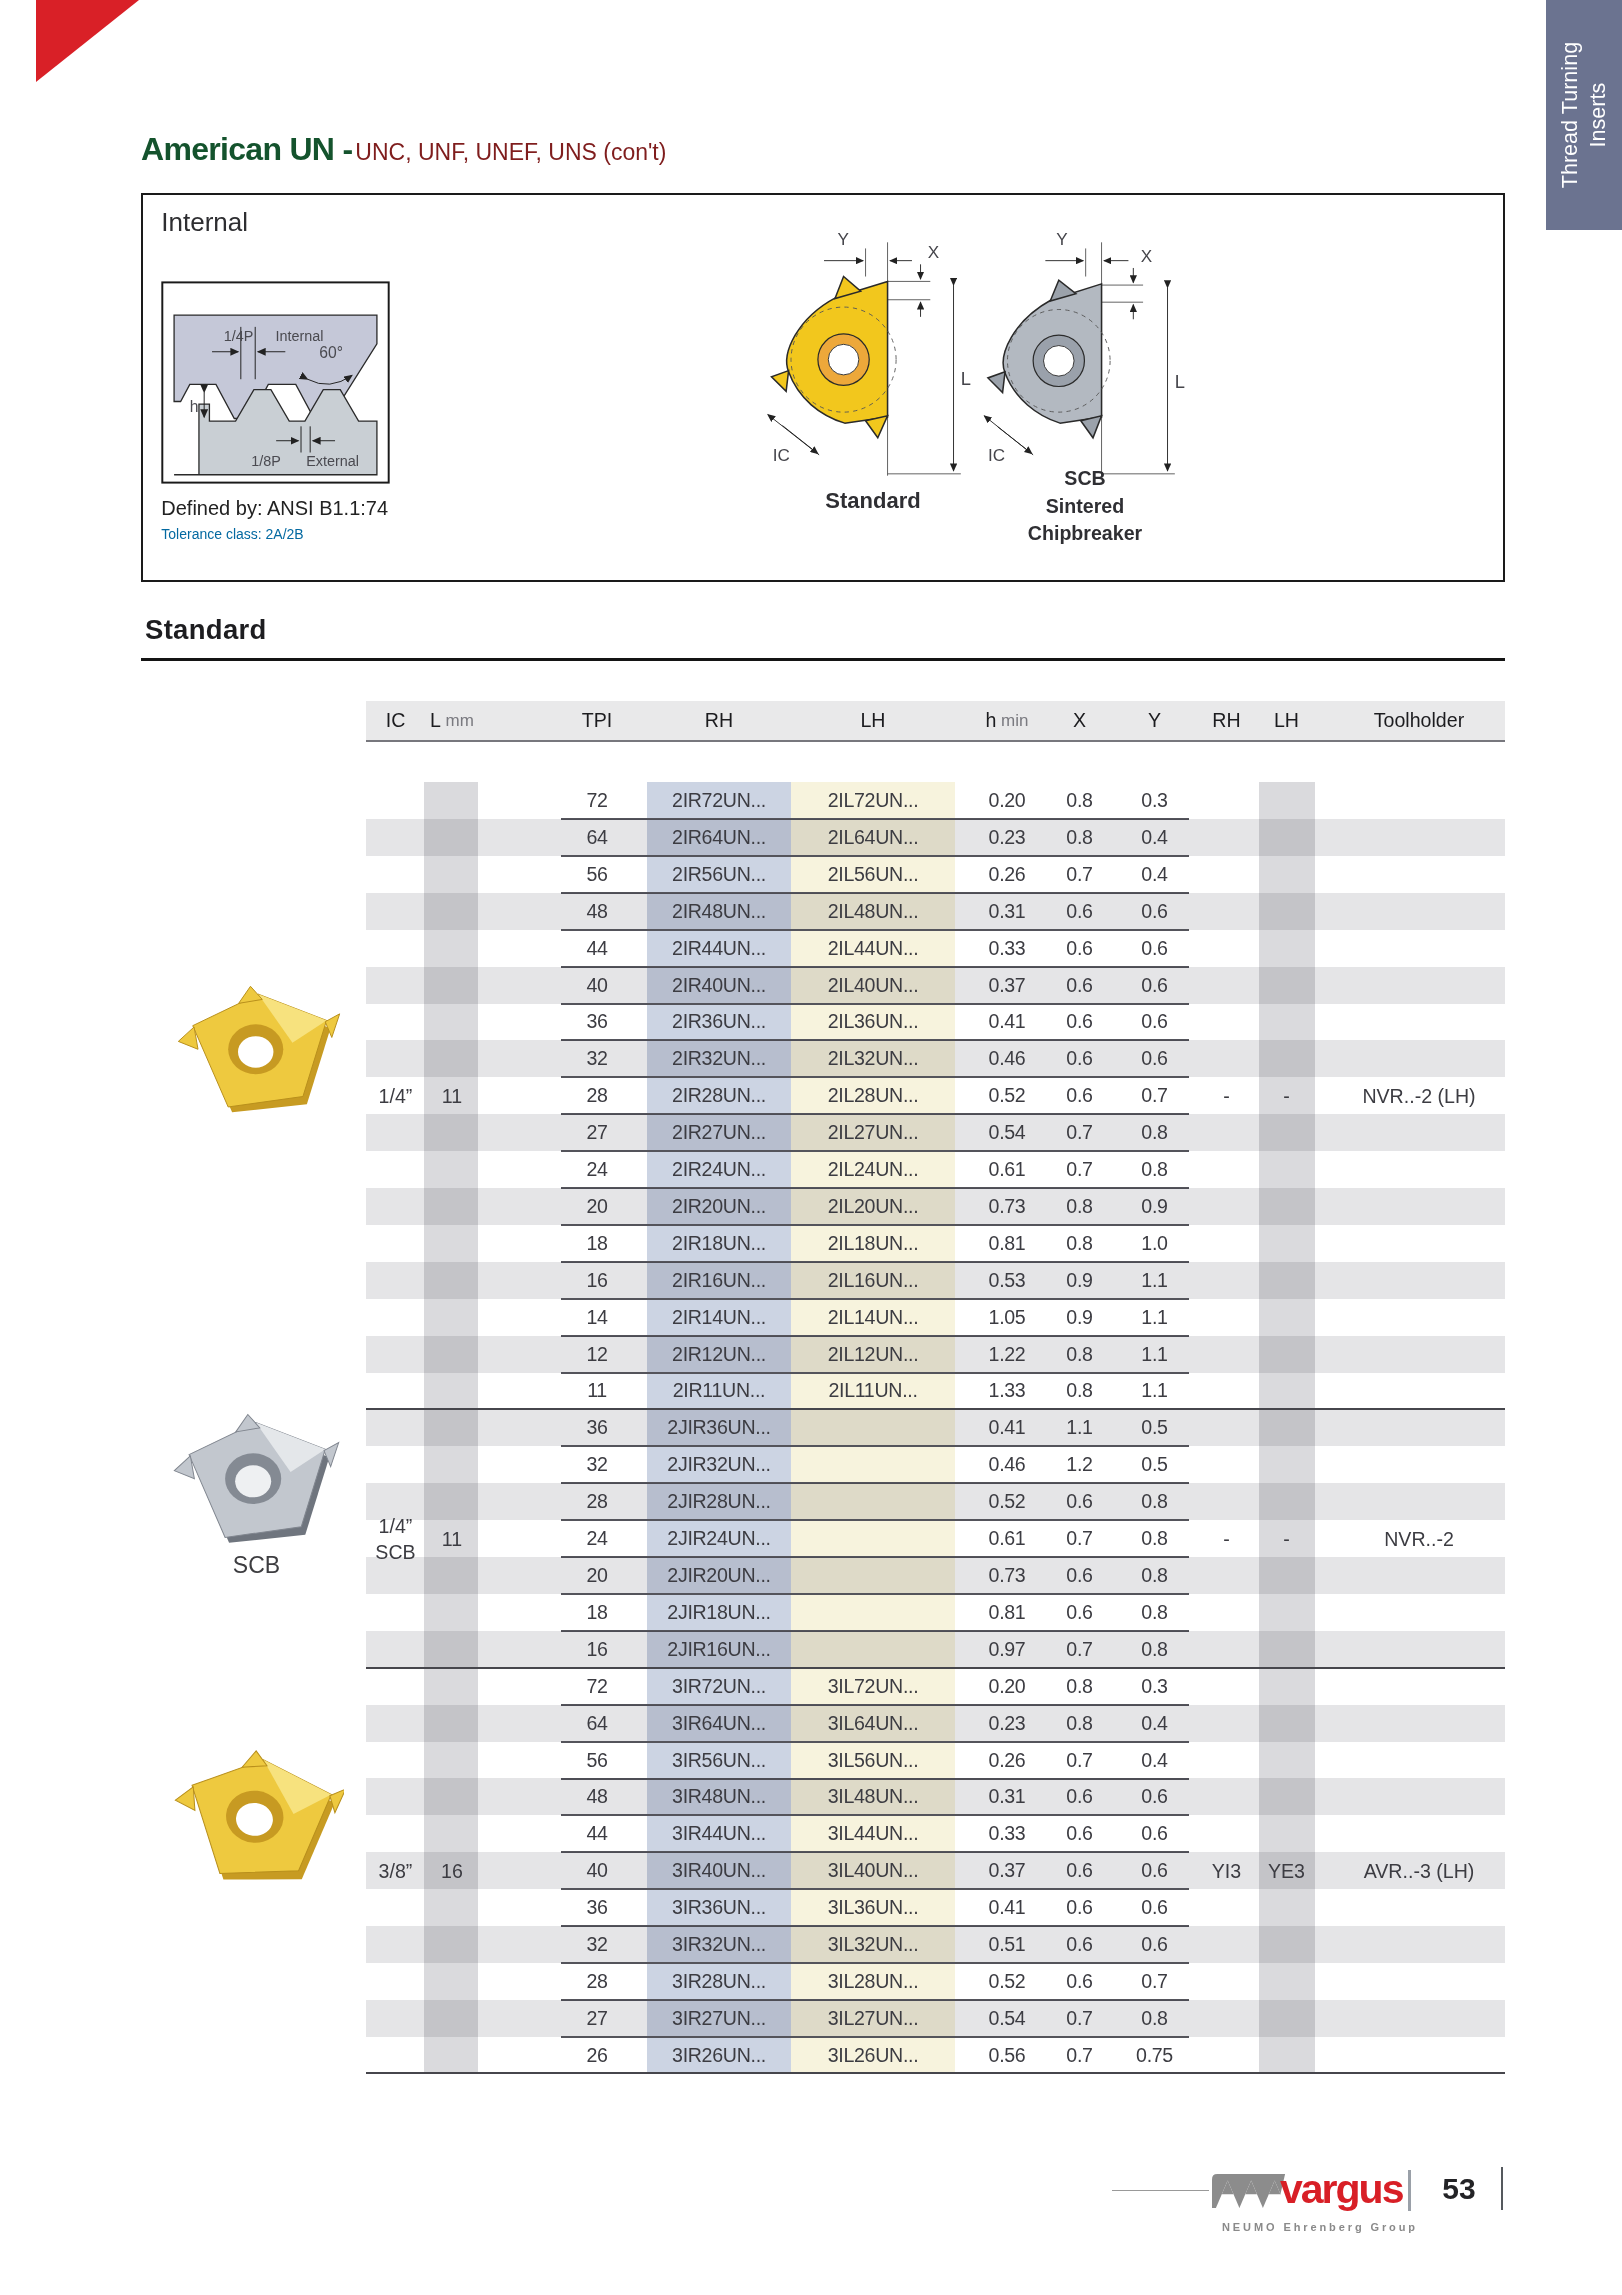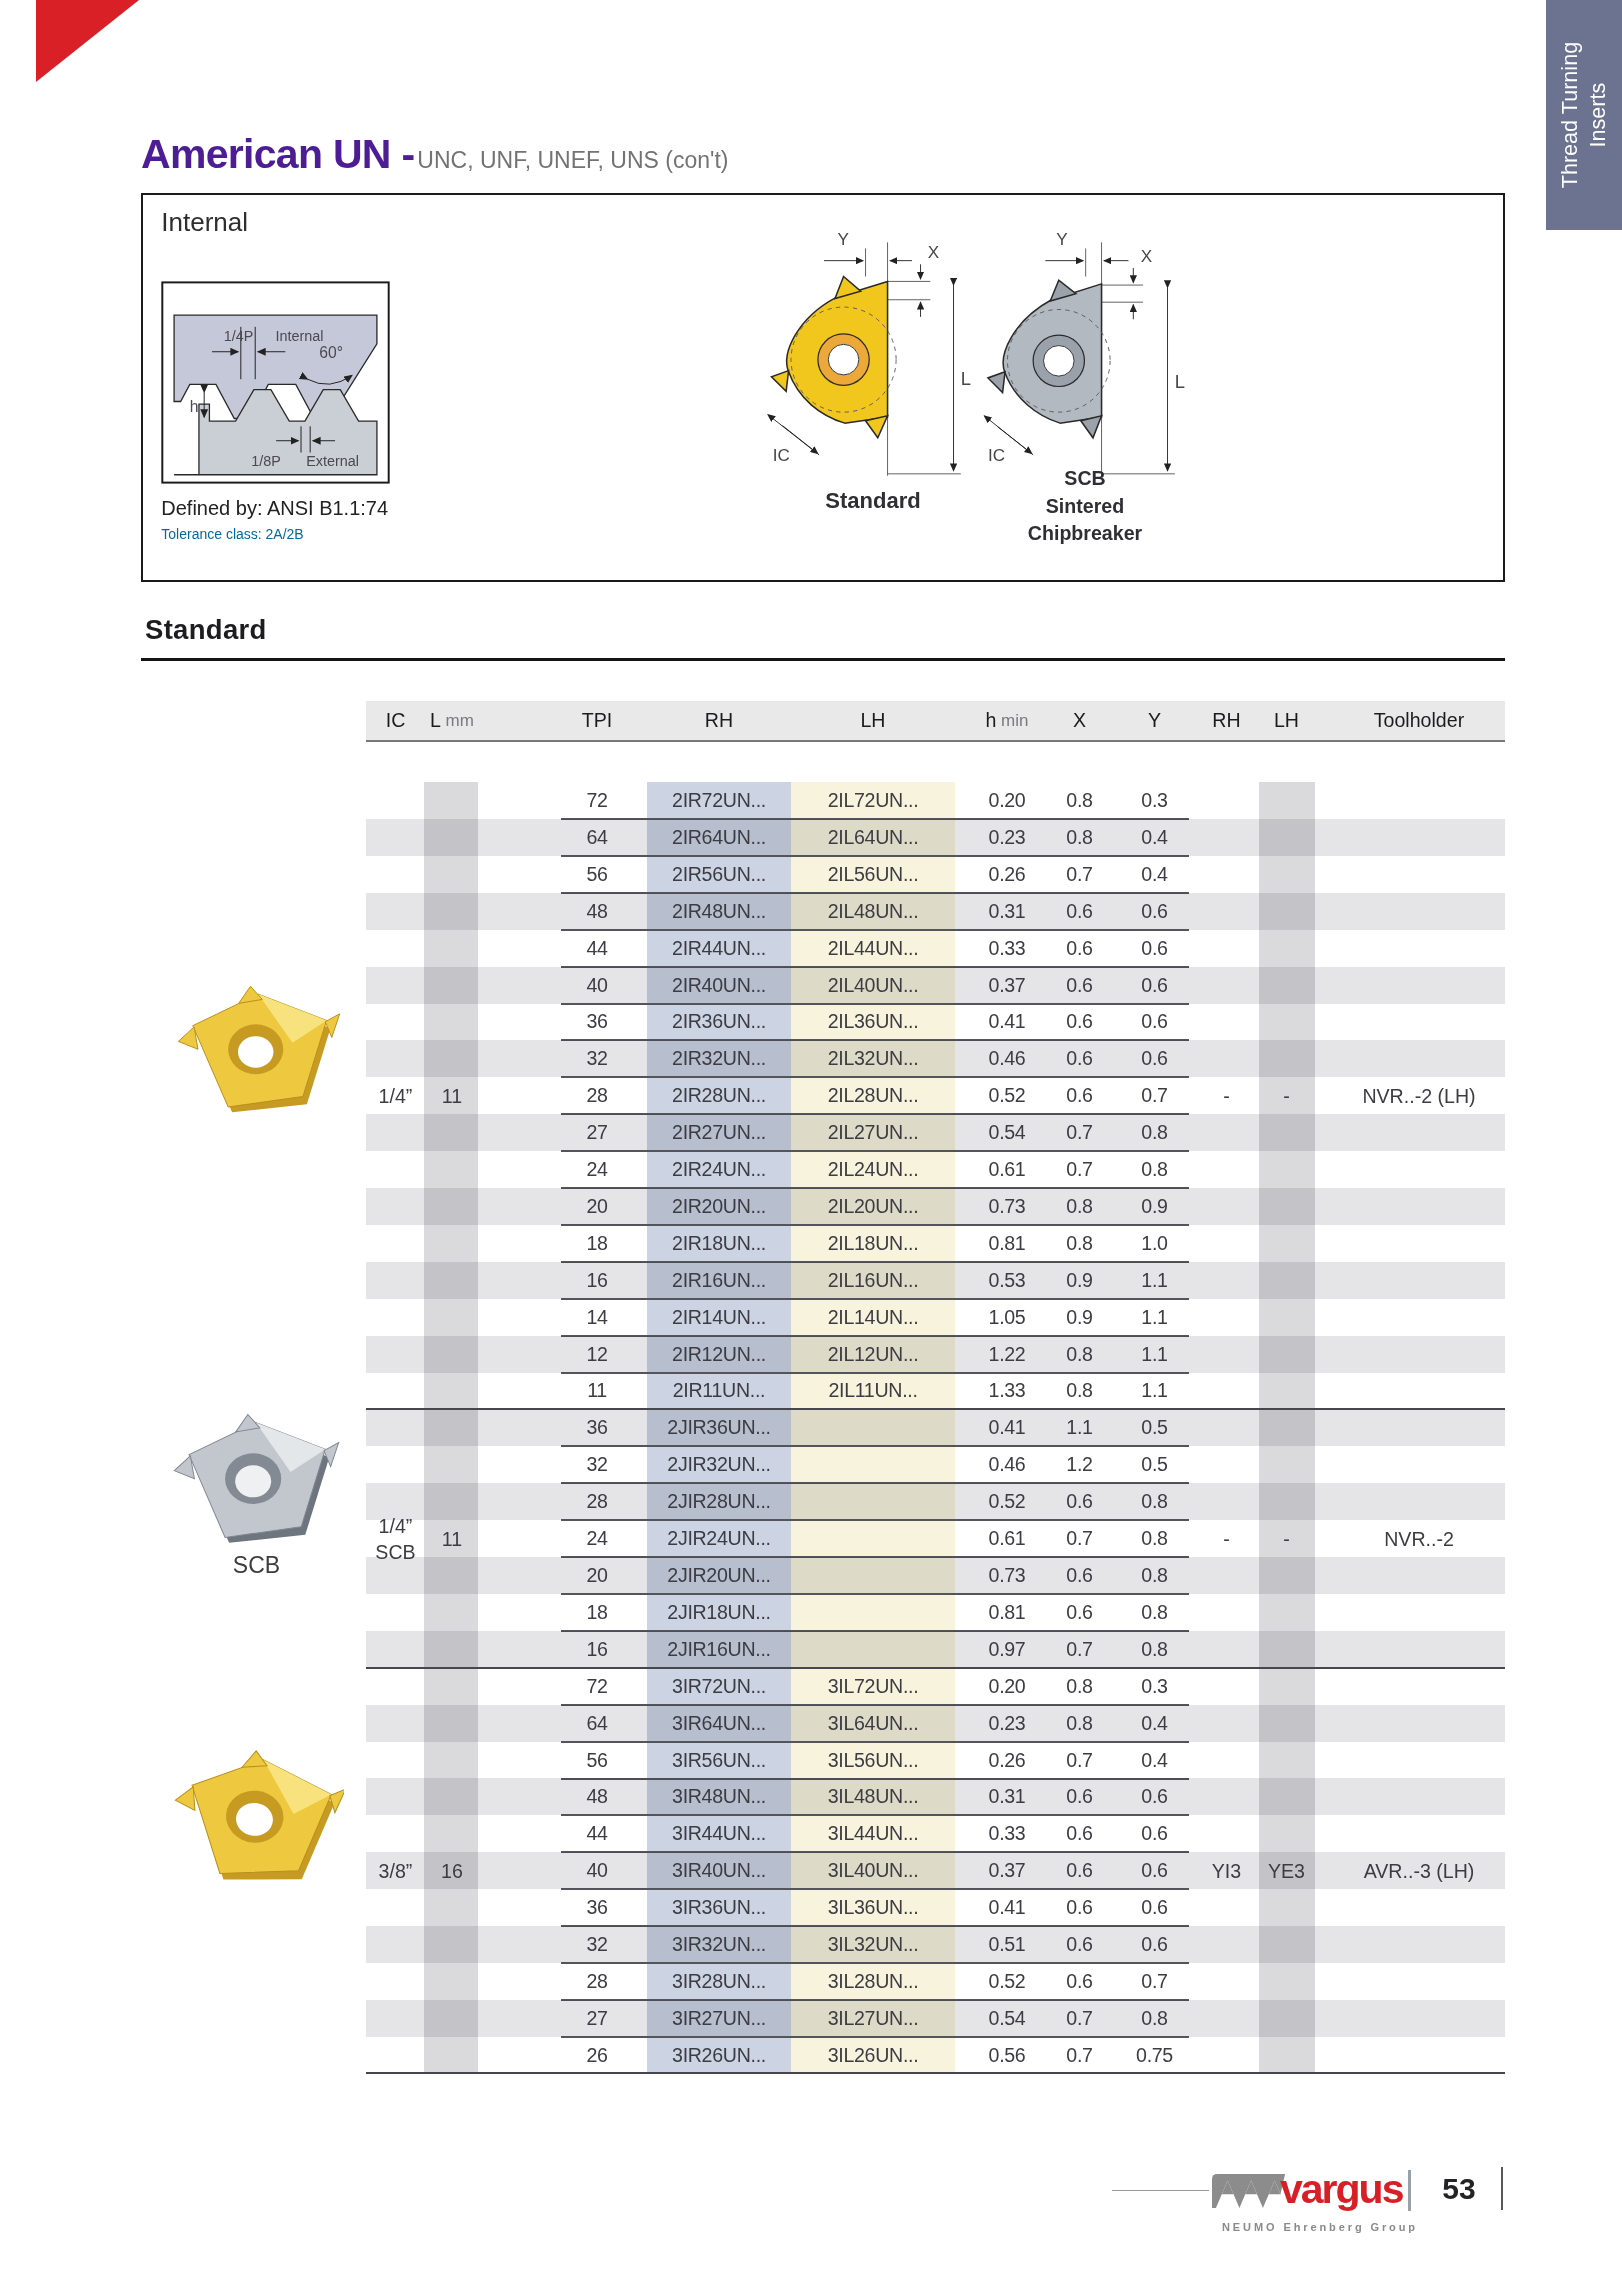--- a/index.html
+++ b/index.html
@@ -10,22 +10,22 @@
   
   #red-corner { position:absolute; left:36px; top:0; width:103px; height:82px;
     background:#d92027; clip-path:polygon(0 0,100% 0,0 100%); }
   #side-tab { position:absolute; left:1546px; top:0; width:77px; height:230px;
     background:#6b7390; display:flex; align-items:center; justify-content:center; }
   #side-tab .tab-text { transform:rotate(-90deg); color:#fff; font-size:21.6px;
     line-height:1.3; text-align:center; white-space:nowrap; }
 
   
   #title { position:absolute; left:141px; top:131px; white-space:nowrap; }
-  #title .main { font-size:41px; font-weight:bold; color:#4c1d95; letter-spacing:-0.7px; }
-  #title .sub  { font-size:23px; color:#737373; }
+  #title .main { font-size:32px; font-weight:bold; color:#14532d; letter-spacing:-0.7px; }
+  #title .sub  { font-size:23px; color:#7f1d1d; }
 
   
   #internal-box { position:absolute; left:141px; top:193px; width:1364px; height:389px;
     border:2px solid #1a1a1a; background:#fff; }
   #internal-heading { position:absolute; left:18.3px; top:11.8px; font-size:26px; color:#2e2e31; }
   #profile-svg { position:absolute; left:18.3px; top:86px; }
   #defined-by { position:absolute; left:18.3px; top:302px; font-size:20px; color:#222; }
   #tolerance  { position:absolute; left:18.3px; top:331px; font-size:14px; color:#0369a1; }
   .ins-dia { position:absolute; top:18.3px; }
   #std-dia { left:594px; } #scb-dia { left:808px; }

